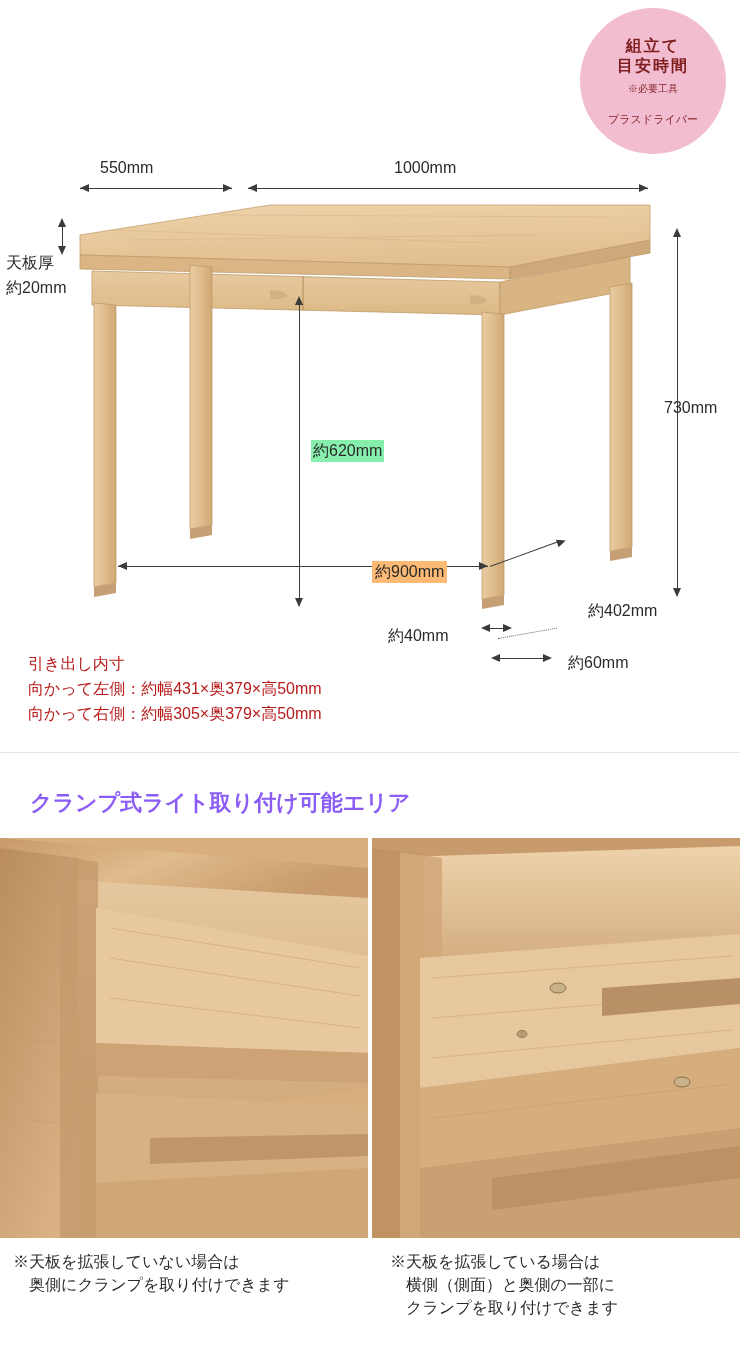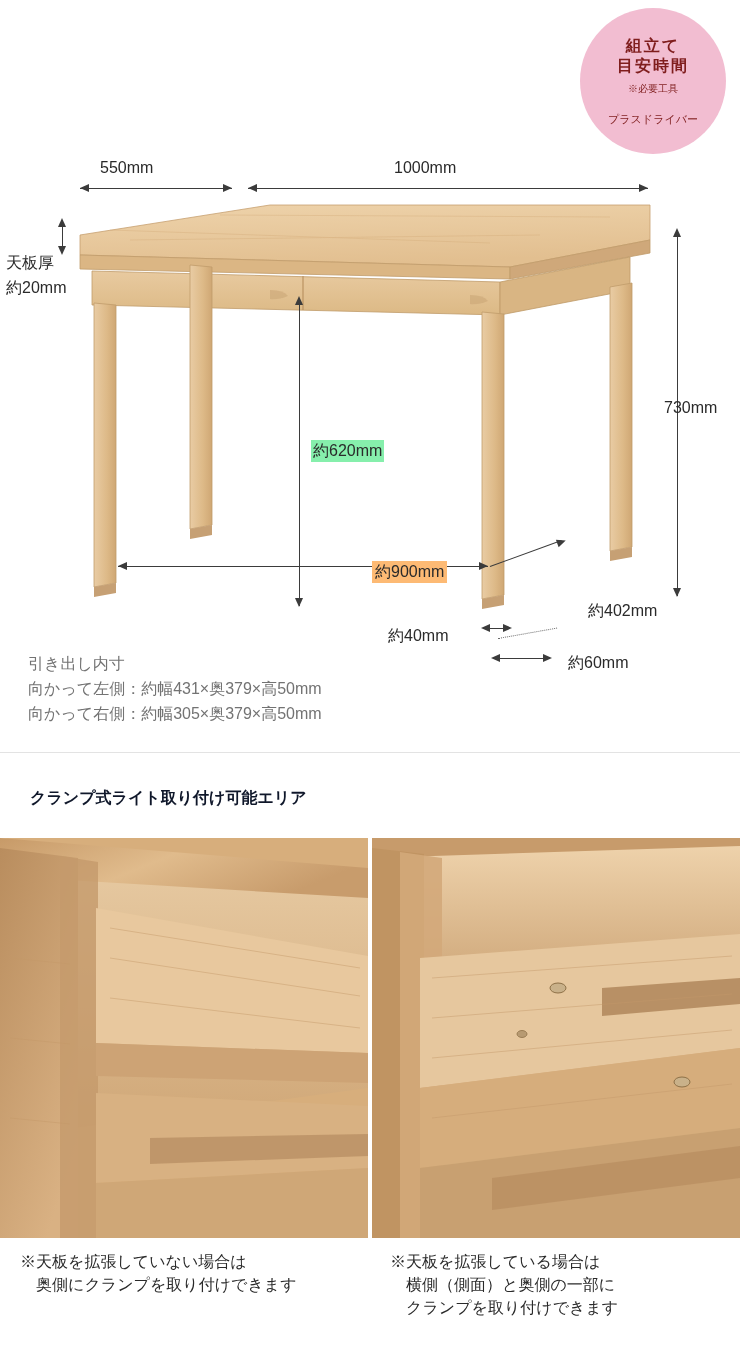--- a/index.html
+++ b/index.html
@@ -103,31 +103,31 @@
     color: #2a2a2a;
     white-space: pre-line;
   }
 
   .drawer-note {
     position: absolute;
     left: 28px;
     top: 652px;
     font-size: 16px;
     line-height: 1.55;
-    color: #737373;
+    color: #b91c1c;
     white-space: pre-line;
   }
 
   #clamp-area-title {
     position: absolute;
     left: 30px;
     top: 788px;
-    font-size: 16px;
+    font-size: 22px;
     font-weight: 700;
-    color: #0f172a;
+    color: #8b5cf6;
   }
 </style>
 </head>
 <body>
 
 <div id="assembly-badge">
   <div class="b1">組立て</div>
   <div class="b2">目安時間</div>
   <div class="b4">※必要工具</div>
   <div class="b5">プラスドライバー</div>
@@ -372,17 +372,17 @@
   
   
   
 
   
   
   
   
 </div>
 
-<div class="cap" style="left:20px; top:1250px; width:356px;">※天板を拡張していない場合は
+<div class="cap" style="left:13px; top:1250px; width:356px;">※天板を拡張していない場合は
 　奥側にクランプを取り付けできます</div>
 <div class="cap" style="left:390px; top:1250px; width:350px;">※天板を拡張している場合は
 　横側（側面）と奥側の一部に
 　クランプを取り付けできます</div>
 
 </body></html>

